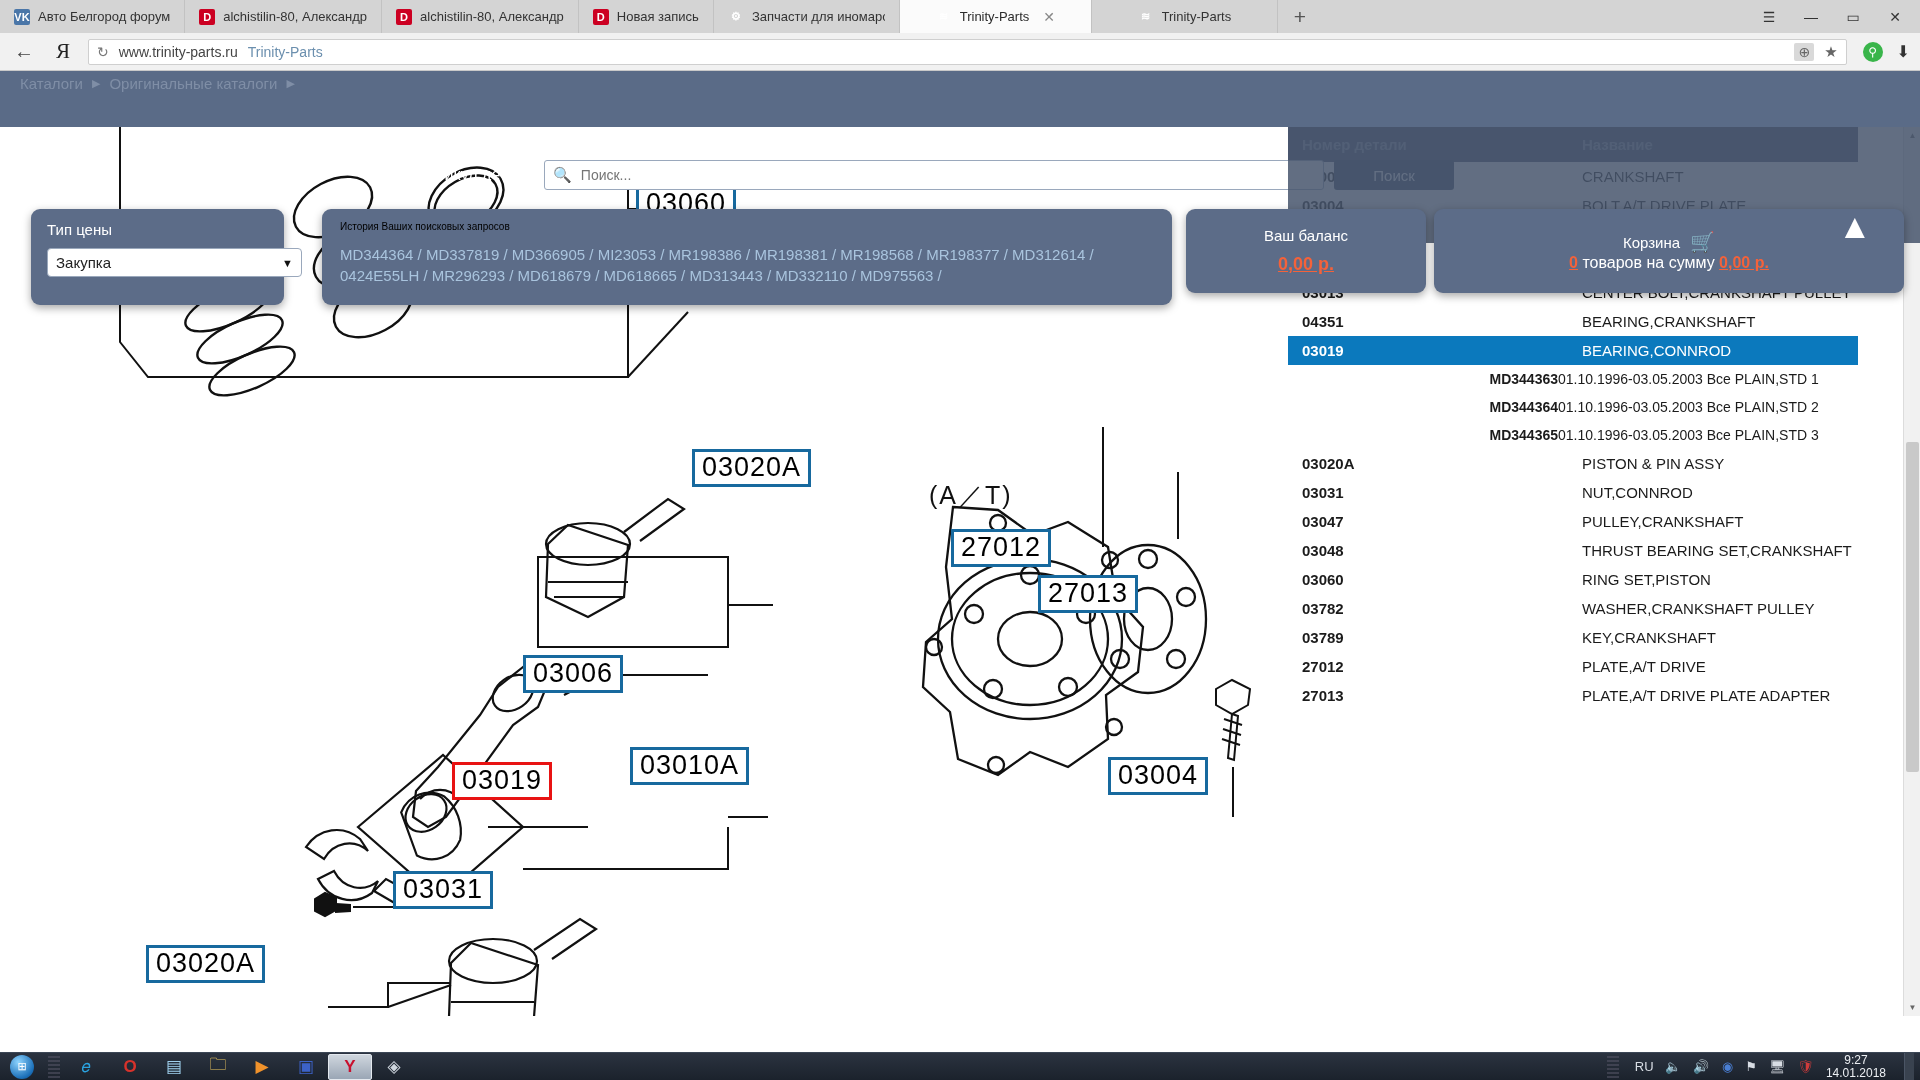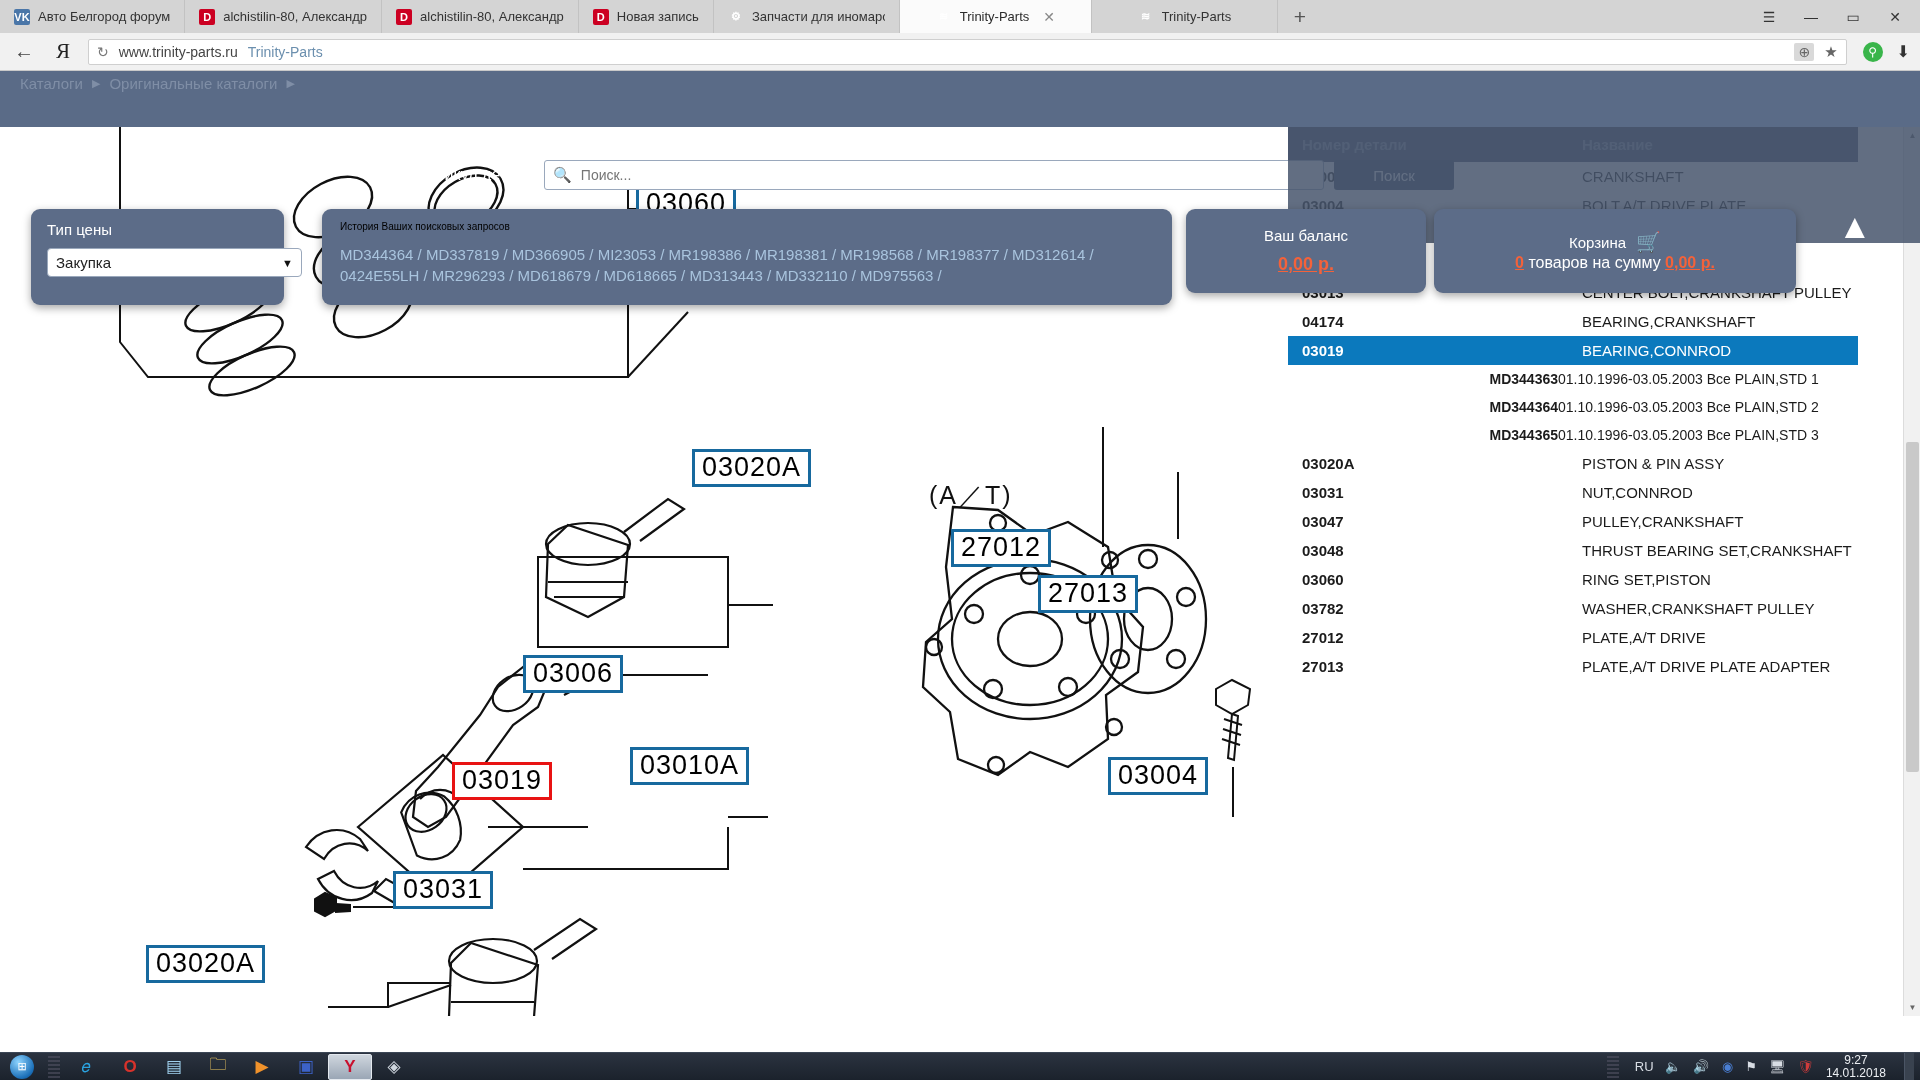--- a/index.html
+++ b/index.html
@@ -166,21 +166,21 @@
 
   #ovl-history { left: 322px; top: 138px; width: 850px; height: 96px; padding: 12px 18px; }
   #ovl-history .ttl { color: #000000; font-size: 10px; margin-bottom: 12px; }
   #ovl-history .queries { color: #a9c4de; font-size: 15px; line-height: 21px; }
 
   #ovl-balance { left: 1186px; top: 138px; width: 240px; height: 84px;
     display: flex; flex-direction: column; align-items: center; justify-content: center; gap: 10px; }
   #ovl-balance .ttl { color: #fff; font-size: 15px; }
   #ovl-balance .amt { color: #f4623a; font-size: 18px; font-weight: bold; text-decoration: underline; }
 
-  #ovl-cart { left: 1434px; top: 138px; width: 362px; height: 84px;
+  #ovl-cart { left: 1434px; top: 138px; width: 470px; height: 84px;
     display: flex; flex-direction: column; align-items: center; justify-content: center; gap: 0; }
   #ovl-cart .ttl { color: #fff; font-size: 15px; display: flex; align-items: center; gap: 10px;}
   #ovl-cart .cartico { color: #f4623a; font-size: 20px; }
   #ovl-cart .line { color: #fff; font-size: 16px; }
   #ovl-cart .hl { color: #f4623a; font-weight: bold; text-decoration: underline; }
 
   #collapsebtn {
     position: absolute; left: 1838px; top: 138px; color: #fff; font-size: 34px;
     z-index: 45; line-height: 1; font-weight: bold;
   }
@@ -433,21 +433,21 @@
           </tr>
           <tr>
             <td class="num">03010A</td>
             <td class="nm">CONNECTING ROD ASSY</td>
           </tr>
           <tr>
             <td class="num">03013</td>
             <td class="nm">CENTER BOLT,CRANKSHAFT PULLEY</td>
           </tr>
           <tr>
-            <td class="num">04174</td>
+            <td class="num">04351</td>
             <td class="nm">BEARING,CRANKSHAFT</td>
           </tr>
           <tr class="sel">
             <td class="num">03019</td>
             <td class="nm">BEARING,CONNROD</td>
           </tr>
           <tr class="subrow">
             <td class="sub-num" colspan="1">MD344363</td>
             <td class="sub-desc">01.10.1996-03.05.2003 Все PLAIN,STD 1</td>
           </tr>
@@ -475,20 +475,24 @@
             <td class="num">03048</td>
             <td class="nm">THRUST BEARING SET,CRANKSHAFT</td>
           </tr>
           <tr>
             <td class="num">03060</td>
             <td class="nm">RING SET,PISTON</td>
           </tr>
           <tr>
             <td class="num">03782</td>
             <td class="nm">WASHER,CRANKSHAFT PULLEY</td>
+          </tr>
+          <tr>
+            <td class="num">03789</td>
+            <td class="nm">KEY,CRANKSHAFT</td>
           </tr>
           <tr>
             <td class="num">27012</td>
             <td class="nm">PLATE,A/T DRIVE</td>
           </tr>
           <tr>
             <td class="num">27013</td>
             <td class="nm">PLATE,A/T DRIVE PLATE ADAPTER</td>
           </tr>
         </tbody>

